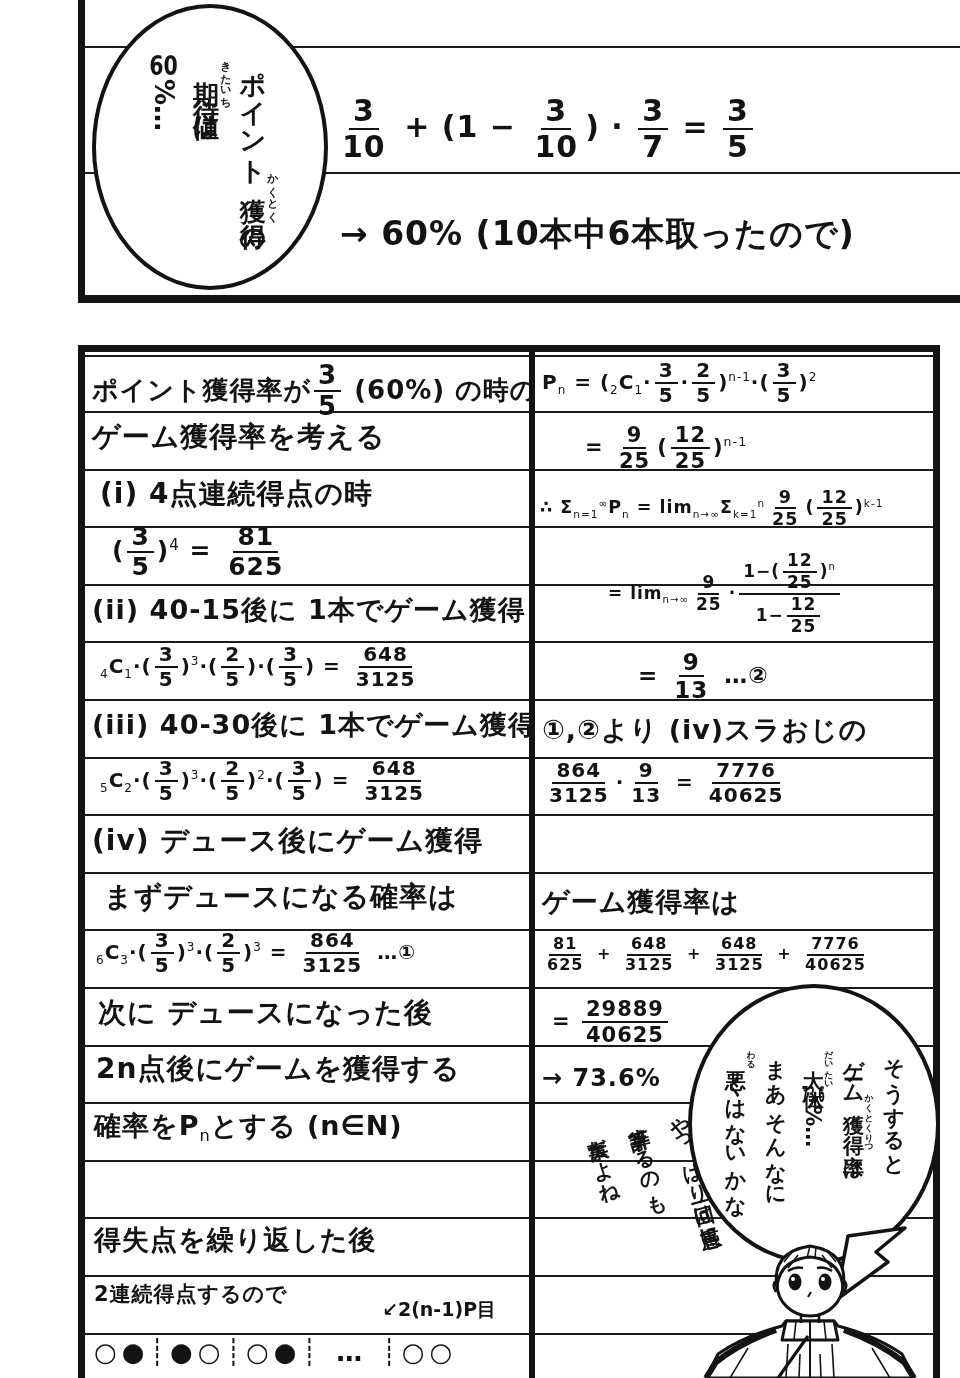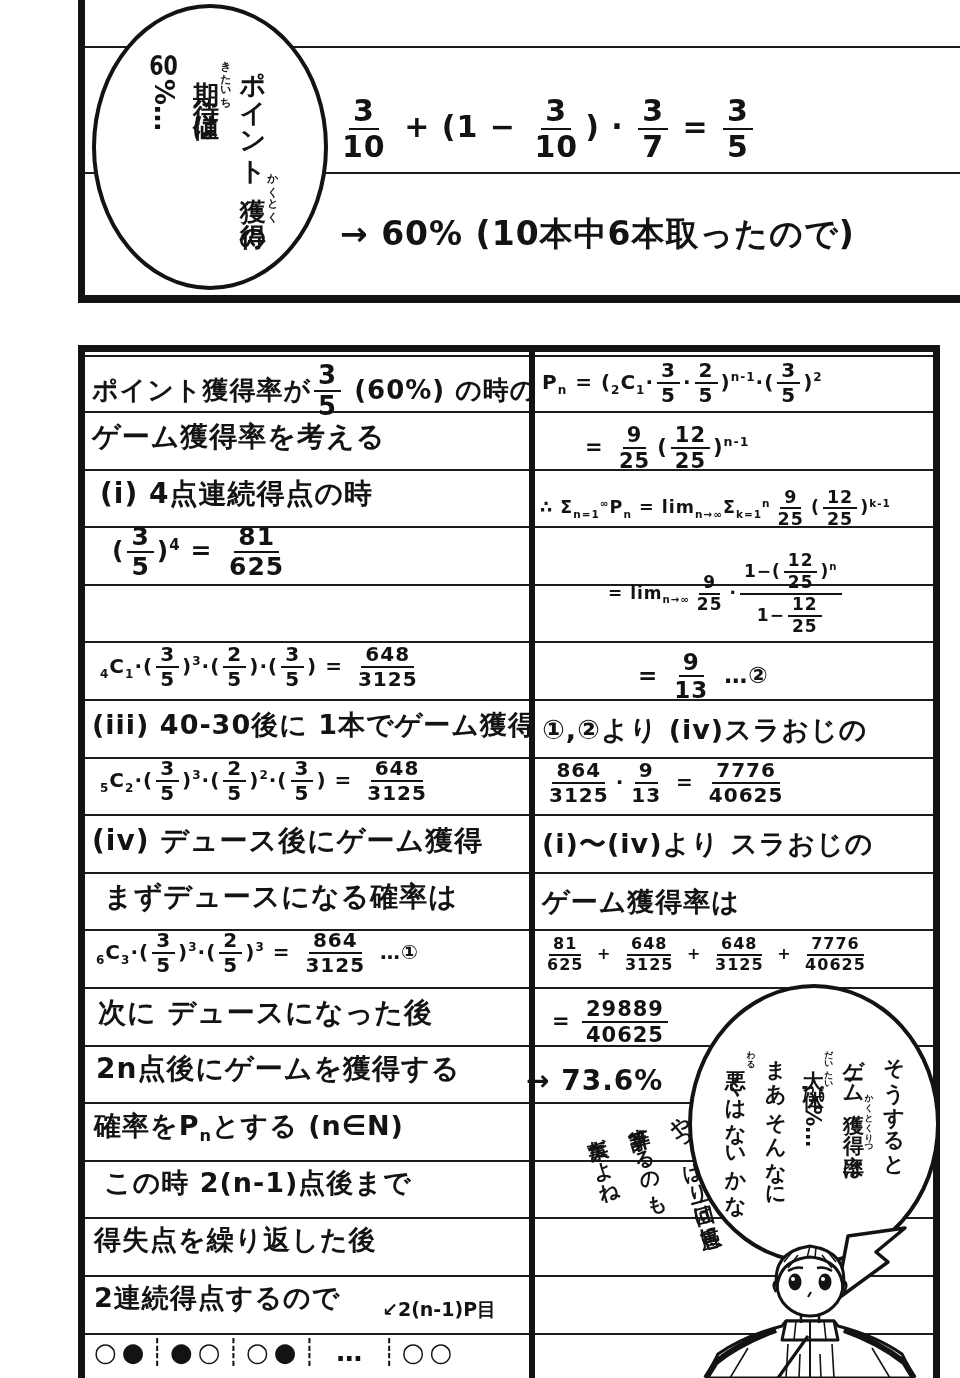--- a/index.html
+++ b/index.html
@@ -9,21 +9,21 @@
   .abs{position:absolute;}
   .bar{position:absolute;background:#131313;}
   .rule{position:absolute;height:2px;background:#1c1c1c;}
   .rules{position:absolute;left:85px;width:848px;
          background:repeating-linear-gradient(to bottom,#1c1c1c 0 2px,transparent 2px 57.6px);}
   .row{position:absolute;white-space:nowrap;font-weight:700;letter-spacing:1px;}
   .math .fr,.row .fr{display:inline-flex;flex-direction:column;align-items:center;
       vertical-align:middle;margin:0 3px;line-height:1.05;}
   .fr .fn{padding:0 4px 1px;border-bottom:2.5px solid currentColor;}
   .fr .fd{padding:1px 4px 0;}
-  sup,sub{font-size:60%;font-weight:700;}
+  sup,sub{font-size:60%;font-weight:400;}
   .vtext{writing-mode:vertical-rl;text-orientation:mixed;font-weight:700;}
   .tcy{text-combine-upright:all;}
   ruby rt{font-size:0.42em;font-weight:700;}
   .bubble{position:absolute;background:#fff;border:4px solid #131313;border-radius:50%;
           display:flex;align-items:center;justify-content:center;text-align:start;}
   .circles{letter-spacing:5px;}
   .note-diag{position:absolute;transform:rotate(-15deg);transform-origin:top right;line-height:2.15;}
   svg{display:block;}
 </style>
 </head>
@@ -73,20 +73,21 @@
       </span> (60%) の時の</div>
   <div class="row" style="left:92px;top:418px;font-size:28px">ゲーム獲得率を考える</div>
   <div class="row" style="left:100px;top:475px;font-size:28px">(i) 4点連続得点の時</div>
   <div class="row math" style="left:112px;top:524px;font-size:25px">(<span class="fr">
         <span class="fn">3</span>
         <span class="fd">5</span>
       </span>)<sup>4</sup> = <span class="fr">
         <span class="fn">81</span>
         <span class="fd">625</span>
       </span></div>
+  <div class="row" style="left:92px;top:592px;font-size:27px">(ii) 40-15後に 1本でゲーム獲得</div>
   <div class="row math" style="left:100px;top:644px;font-size:20px"><sub>4</sub>C<sub>1</sub>·(<span class="fr">
         <span class="fn">3</span>
         <span class="fd">5</span>
       </span>)<sup>3</sup>·(<span class="fr">
         <span class="fn">2</span>
         <span class="fd">5</span>
       </span>)·(<span class="fr">
         <span class="fn">3</span>
         <span class="fd">5</span>
       </span>) = <span class="fr">
@@ -115,23 +116,22 @@
       </span>)<sup>3</sup>·(<span class="fr">
         <span class="fn">2</span>
         <span class="fd">5</span>
       </span>)<sup>3</sup> = <span class="fr">
         <span class="fn">864</span>
         <span class="fd">3125</span>
       </span> …①</div>
   <div class="row" style="left:98px;top:994px;font-size:28px">次に デュースになった後</div>
   <div class="row" style="left:96px;top:1050px;font-size:28px">2n点後にゲームを獲得する</div>
   <div class="row math" style="left:94px;top:1108px;font-size:27px">確率をP<sub>n</sub>とする (n∈N)</div>
-  <div class="row" style="left:104px;top:1165px;font-size:27px">この時 2(n-1)点後まで</div>
   <div class="row" style="left:94px;top:1222px;font-size:27px">得失点を繰り返した後</div>
-  <div class="row" style="left:94px;top:1280px;font-size:27px">2連続得点するので</div>
+  <div class="row" style="left:94px;top:1280px;font-size:21px">2連続得点するので</div>
   <div class="row circles" style="left:94px;top:1337px;font-size:26px">○●┊●○┊○●┊ … ┊○○</div>
   <div class="row" style="left:382px;top:1297px;font-size:19px;letter-spacing:0">↙2(n-1)P目</div>
 
   <div class="row math" style="left:542px;top:360px;font-size:20px">P<sub>n</sub> = (<sub>2</sub>C<sub>1</sub>·<span class="fr">
         <span class="fn">3</span>
         <span class="fd">5</span>
       </span>·<span class="fr">
         <span class="fn">2</span>
         <span class="fd">5</span>
       </span>)<sup>n-1</sup>·(<span class="fr">
@@ -173,40 +173,39 @@
   <div class="row math" style="left:542px;top:760px;font-size:20px"><span class="fr">
         <span class="fn">864</span>
         <span class="fd">3125</span>
       </span>·<span class="fr">
         <span class="fn">9</span>
         <span class="fd">13</span>
       </span> = <span class="fr">
         <span class="fn">7776</span>
         <span class="fd">40625</span>
       </span></div>
-  <div class="row" style="left:542px;top:826px;font-size:27px">(i)〜(iv)より スラおじの</div>
   <div class="row" style="left:542px;top:884px;font-size:27px">ゲーム獲得率は</div>
   <div class="row math" style="left:540px;top:936px;font-size:16px"><span class="fr">
         <span class="fn">81</span>
         <span class="fd">625</span>
       </span> + <span class="fr">
         <span class="fn">648</span>
         <span class="fd">3125</span>
       </span> + <span class="fr">
         <span class="fn">648</span>
         <span class="fd">3125</span>
       </span> + <span class="fr">
         <span class="fn">7776</span>
         <span class="fd">40625</span>
       </span></div>
   <div class="row math" style="left:552px;top:998px;font-size:21px">= <span class="fr">
         <span class="fn">29889</span>
         <span class="fd">40625</span>
       </span></div>
-  <div class="row" style="left:526px;top:1064px;font-size:28px">→ 73.6%</div>
+  <div class="row" style="left:542px;top:1064px;font-size:24px">→ 73.6%</div>
 
   <div class="vtext note-diag" style="left:566px;top:1098px;height:252px;font-size:20px">
     <div>やっぱり一回は愚直に</div>
     <div>手計算するのも</div>
     <div>大事だよね</div>
   </div>
 
   <div class="bubble" style="left:688px;top:984px;width:244px;height:272px">
     <div class="vtext" style="font-size:21px;line-height:1.78">
       <div>そうすると</div>

